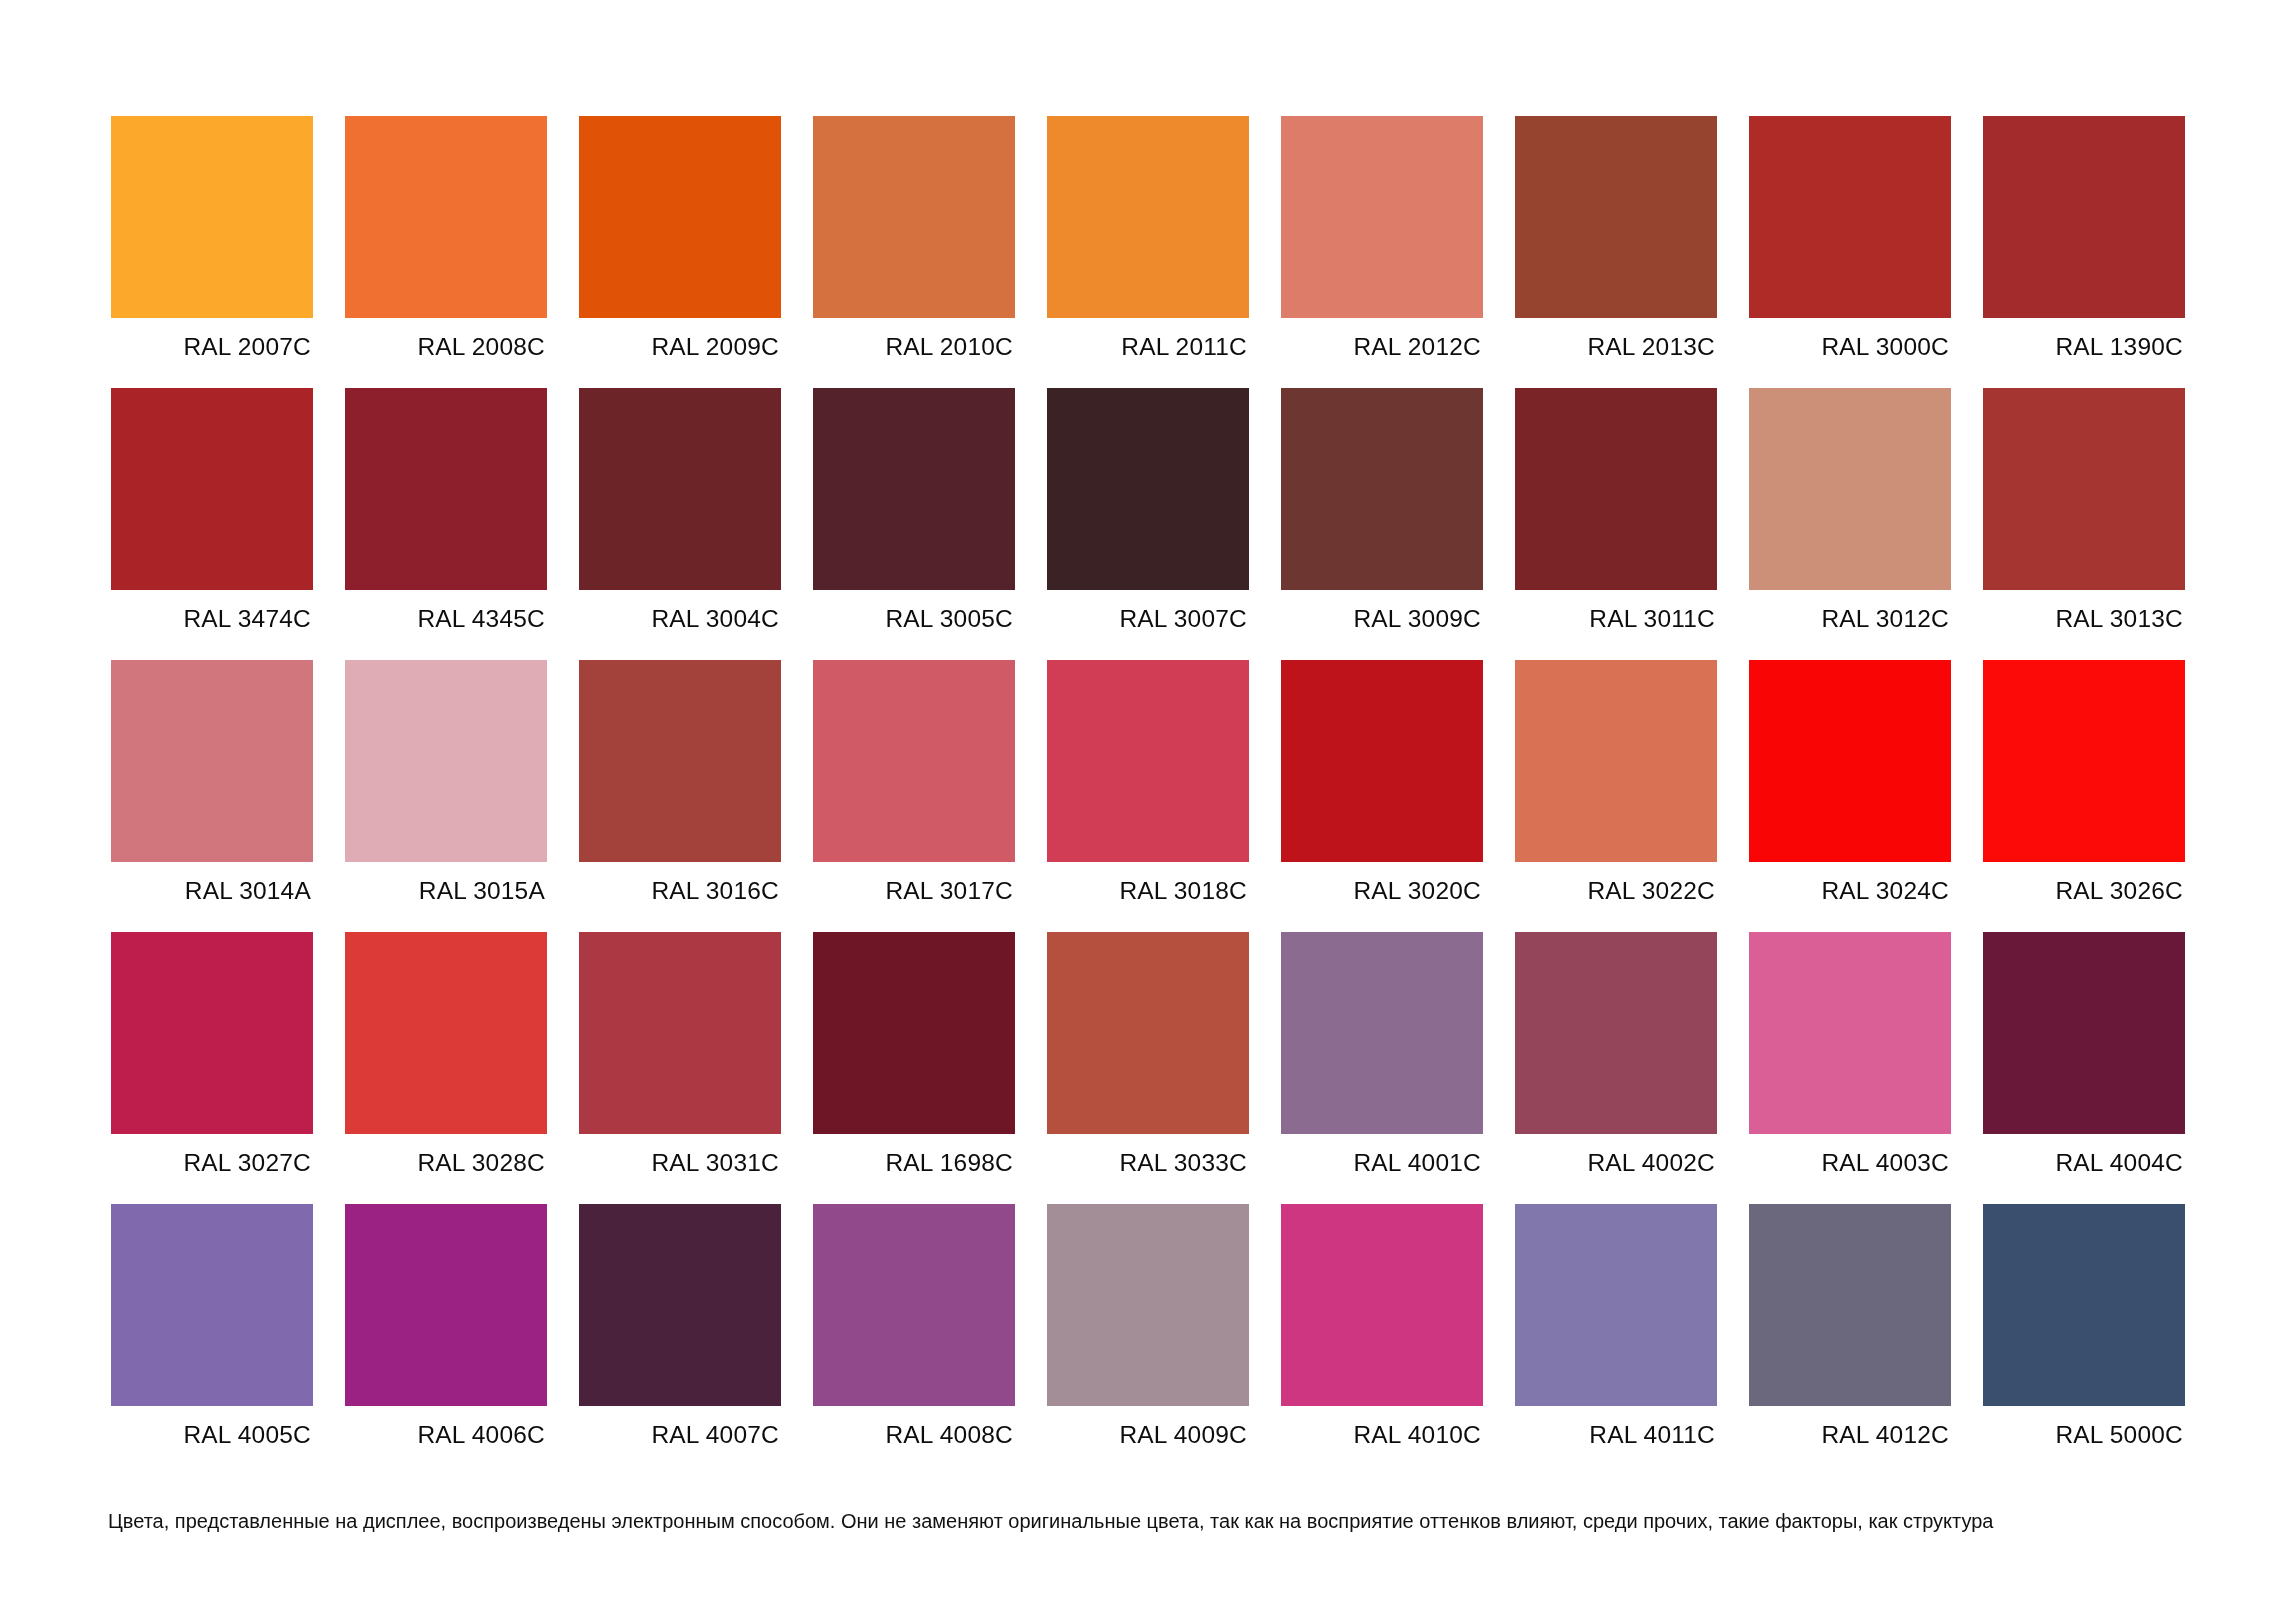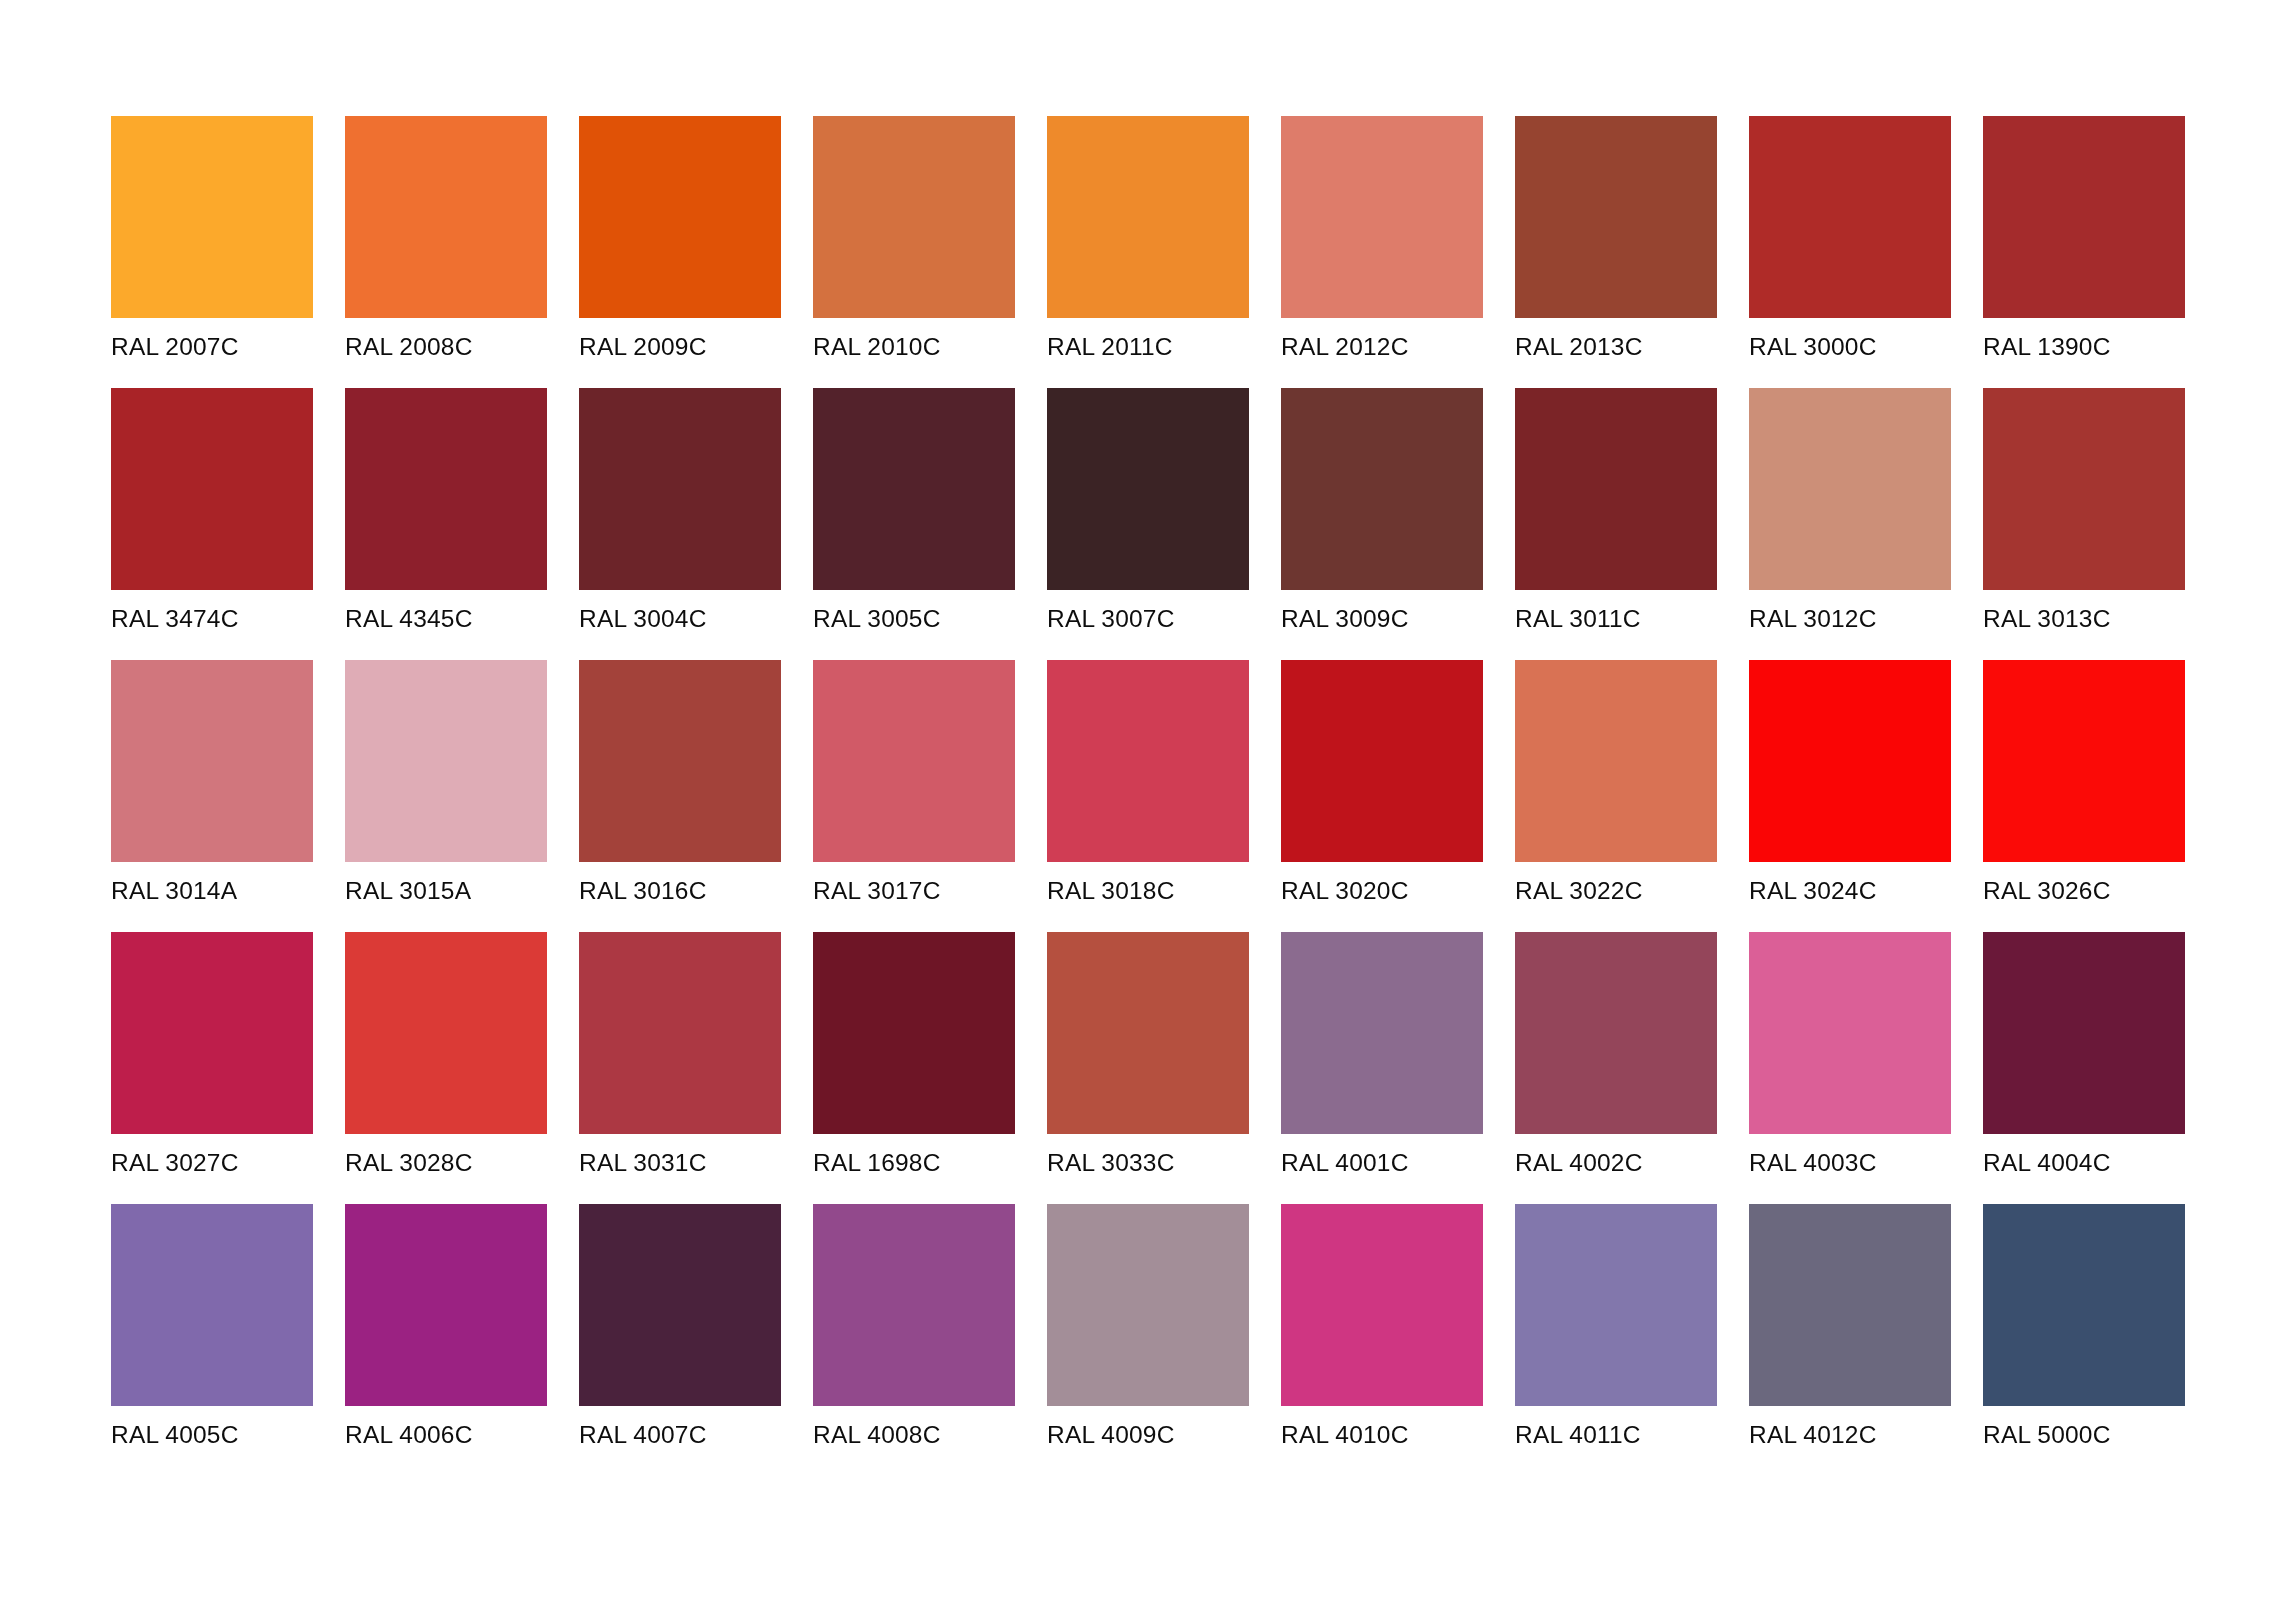--- a/index.html
+++ b/index.html
@@ -40,21 +40,21 @@
   .swatch-cell {
     width: 202px;
   }
   .swatch-chip {
     width: 202px;
     height: 202px;
     display: block;
   }
   .swatch-meta {
     display: flex;
-    justify-content: flex-start;
+    justify-content: flex-end;
     align-items: baseline;
     width: 202px;
     margin-top: 13.7px;
     font-size: 24.5px;
     line-height: 29px;
     letter-spacing: 0.2px;
     white-space: nowrap;
   }
   .swatch-name {
     font-size: 24.5px;
@@ -408,16 +408,17 @@
           <div class="swatch-chip" style="background-color: rgb(58, 79, 110);"></div>
           <div class="swatch-meta">
             <span class="swatch-name">RAL 5000</span>
             <span class="swatch-code">C</span>
           </div>
         </div>
       </div>
     </div>
 
   <div id="footnote">
+    <span>Цвета, представленные на дисплее, воспроизведены электронным способом. Они не заменяют оригинальные цвета, так как на восприятие оттенков влияют, среди прочих, такие факторы, как структура</span>
   </div>
 
 </div>
 
 
 </body></html>

